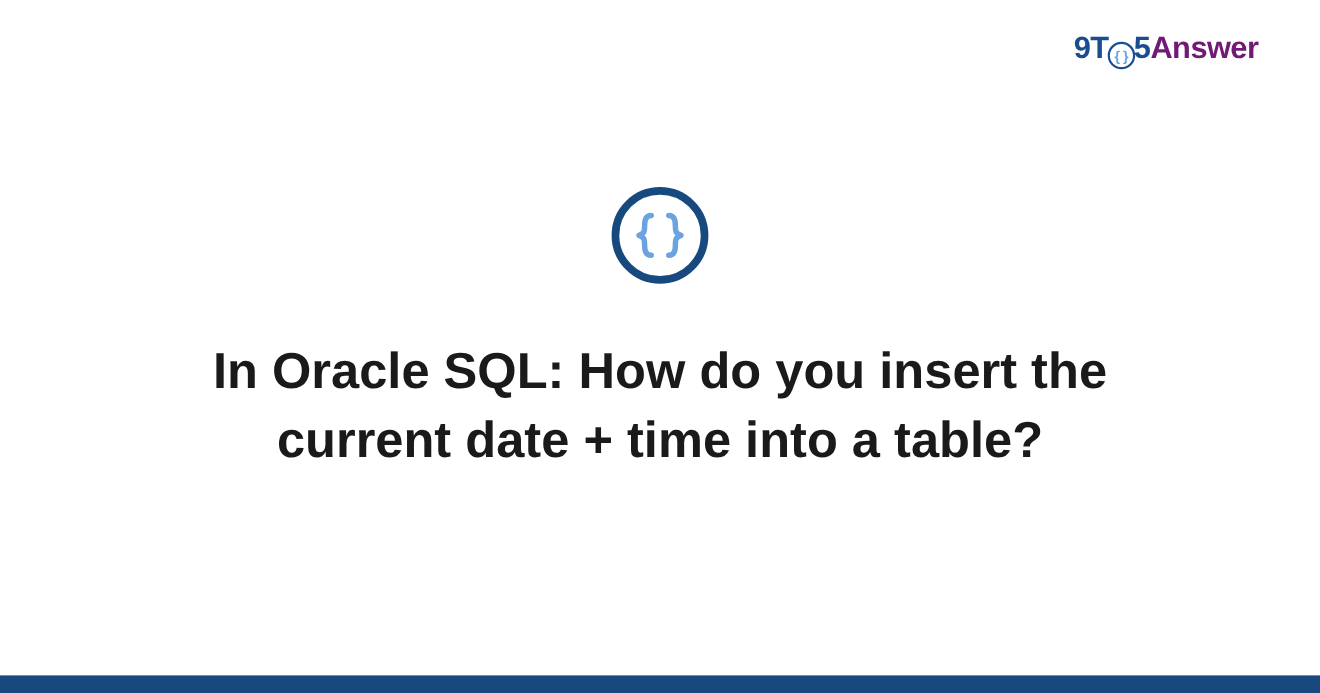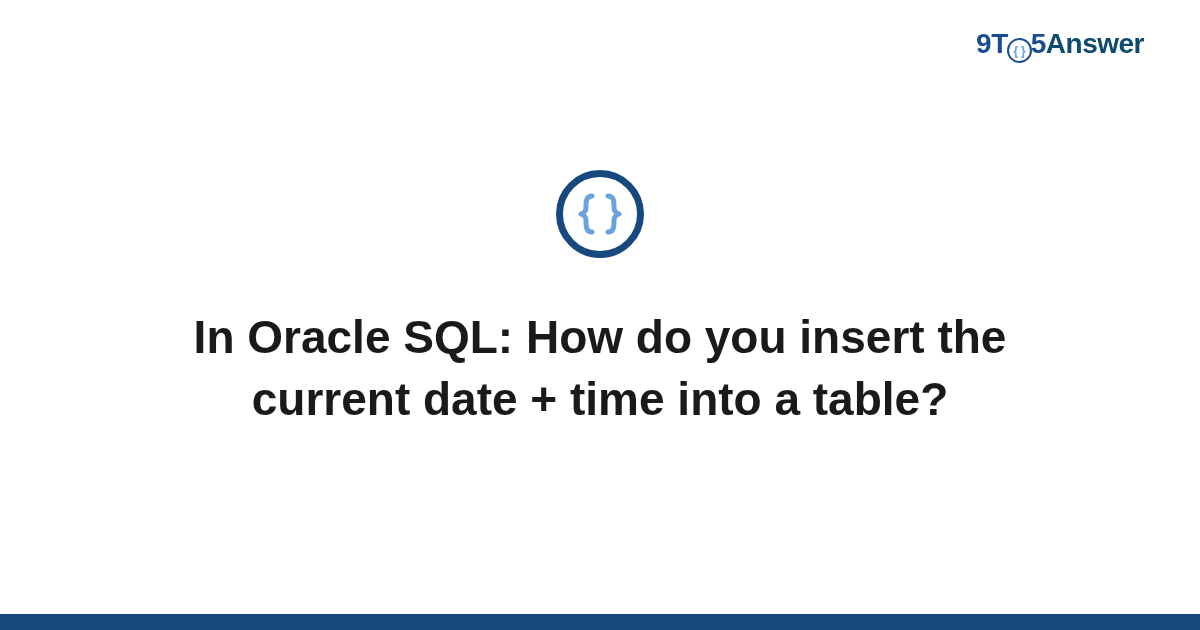--- a/index.html
+++ b/index.html
@@ -41,21 +41,21 @@
     .brand-circle-inner {
       color: #6ba3e0;
       font-size: 13px;
       font-weight: 700;
       line-height: 1;
     }
     .brand-5 {
       color: #1a4d8f;
     }
     .brand-answer {
-      color: #0c4a6e;
+      color: #701a75;
       font-weight: 600;
     }
     .center-wrap {
       position: absolute;
       top: 0;
       left: 0;
       right: 0;
       bottom: 0;
       display: flex;
       flex-direction: column;

